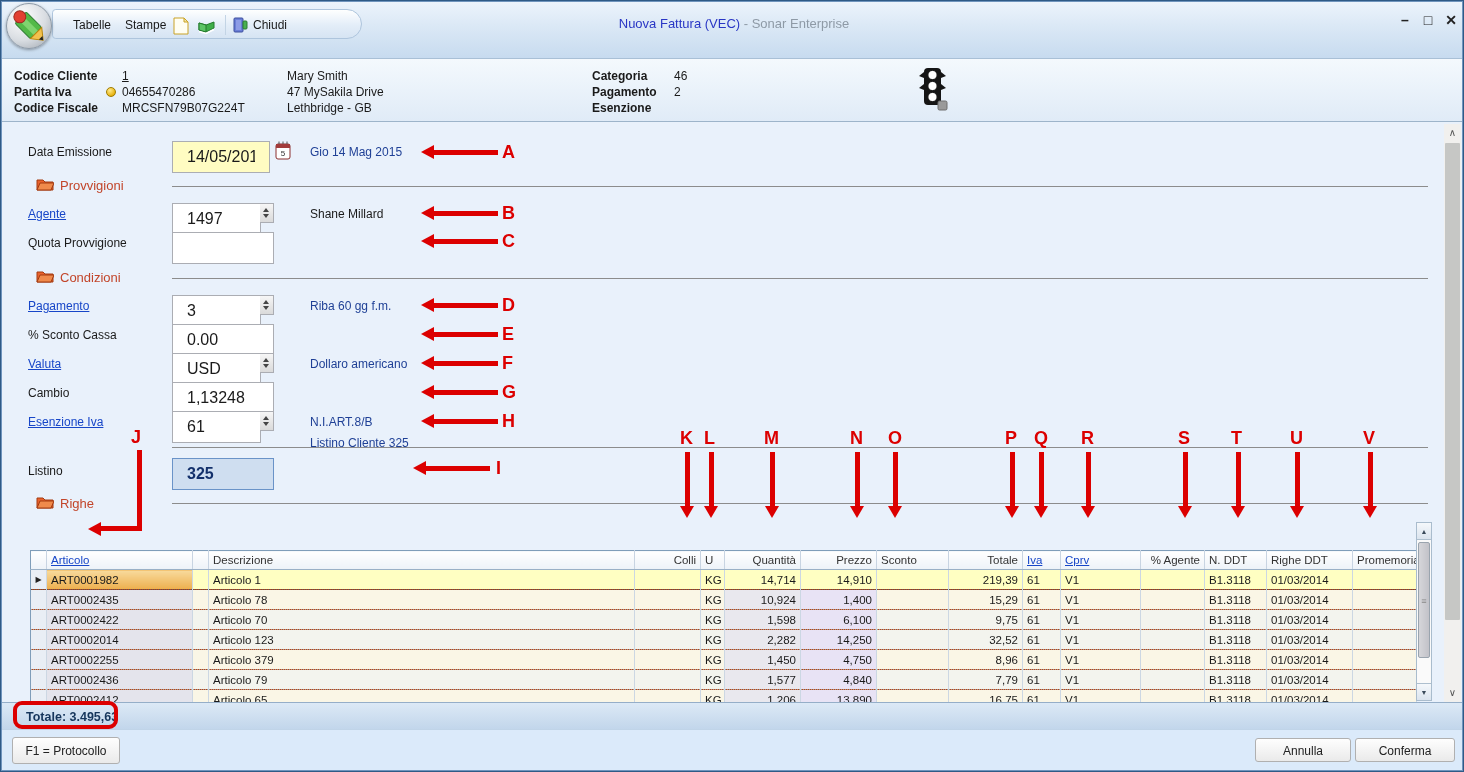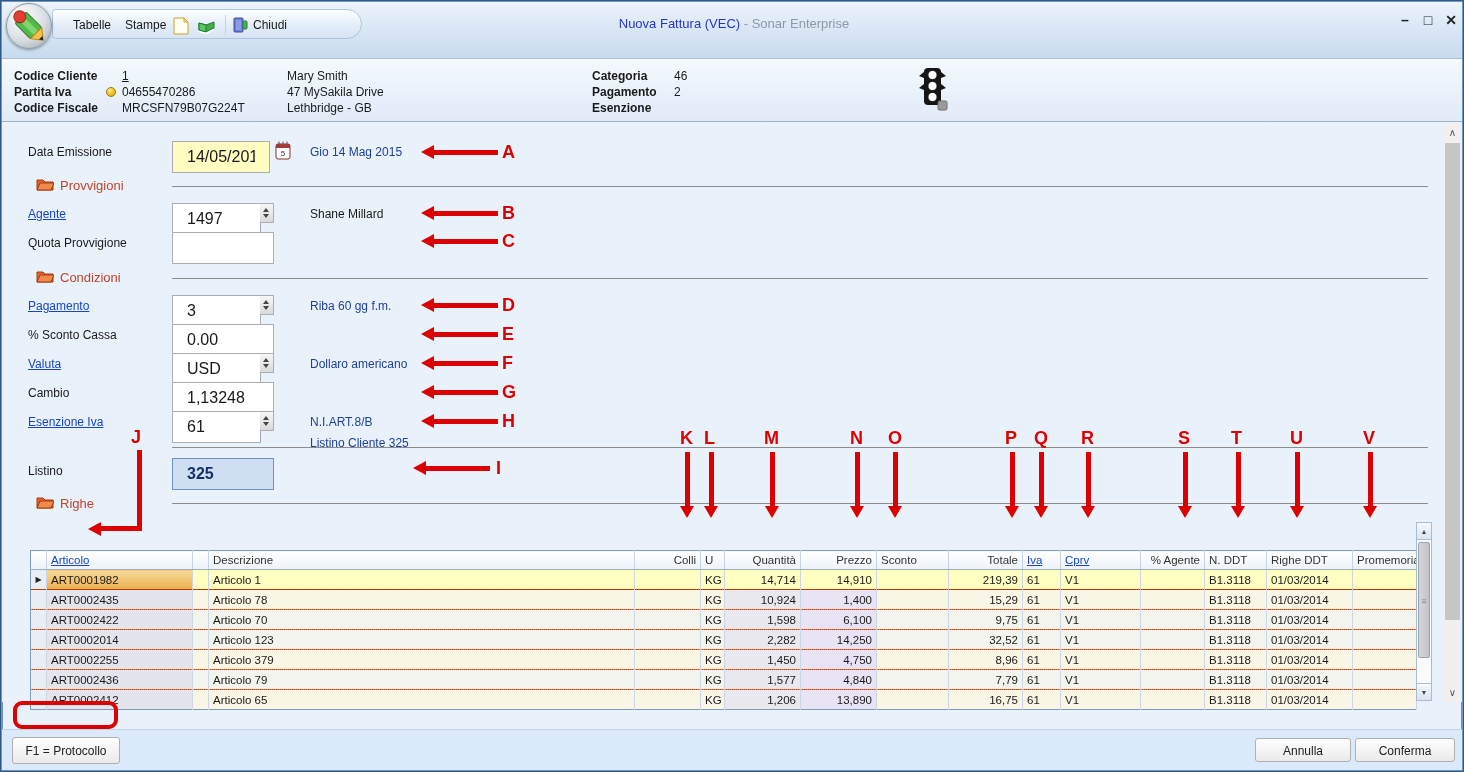--- a/index.html
+++ b/index.html
@@ -504,20 +504,26 @@
   <div class="va" style="left:1086px;top:452px;height:54px;"></div>
   <span class="alet" style="left:1178px;top:428px;">S</span>
   <div class="va" style="left:1183px;top:452px;height:54px;"></div>
   <span class="alet" style="left:1231px;top:428px;">T</span>
   <div class="va" style="left:1236px;top:452px;height:54px;"></div>
   <span class="alet" style="left:1290px;top:428px;">U</span>
   <div class="va" style="left:1295px;top:452px;height:54px;"></div>
   <span class="alet" style="left:1363px;top:428px;">V</span>
   <div class="va" style="left:1368px;top:452px;height:54px;"></div>
 
+  <div class="statusbar">
+    <span class="totale">
+      <span>Totale:</span>
+      <span>3.495,63</span>
+    </span>
+  </div>
   <div class="red-rect"></div>
 
   <div class="bottombar">
     <div class="btn" style="left:10px;top:7px;width:108px;height:27px;line-height:27px;">F1 = Protocollo</div>
     <div class="btn" style="left:1253px;top:8px;width:96px;height:24px;line-height:24px;">Annulla</div>
     <div class="btn" style="left:1353px;top:8px;width:100px;height:24px;line-height:24px;">Conferma</div>
   </div>
 
 </div>
 

